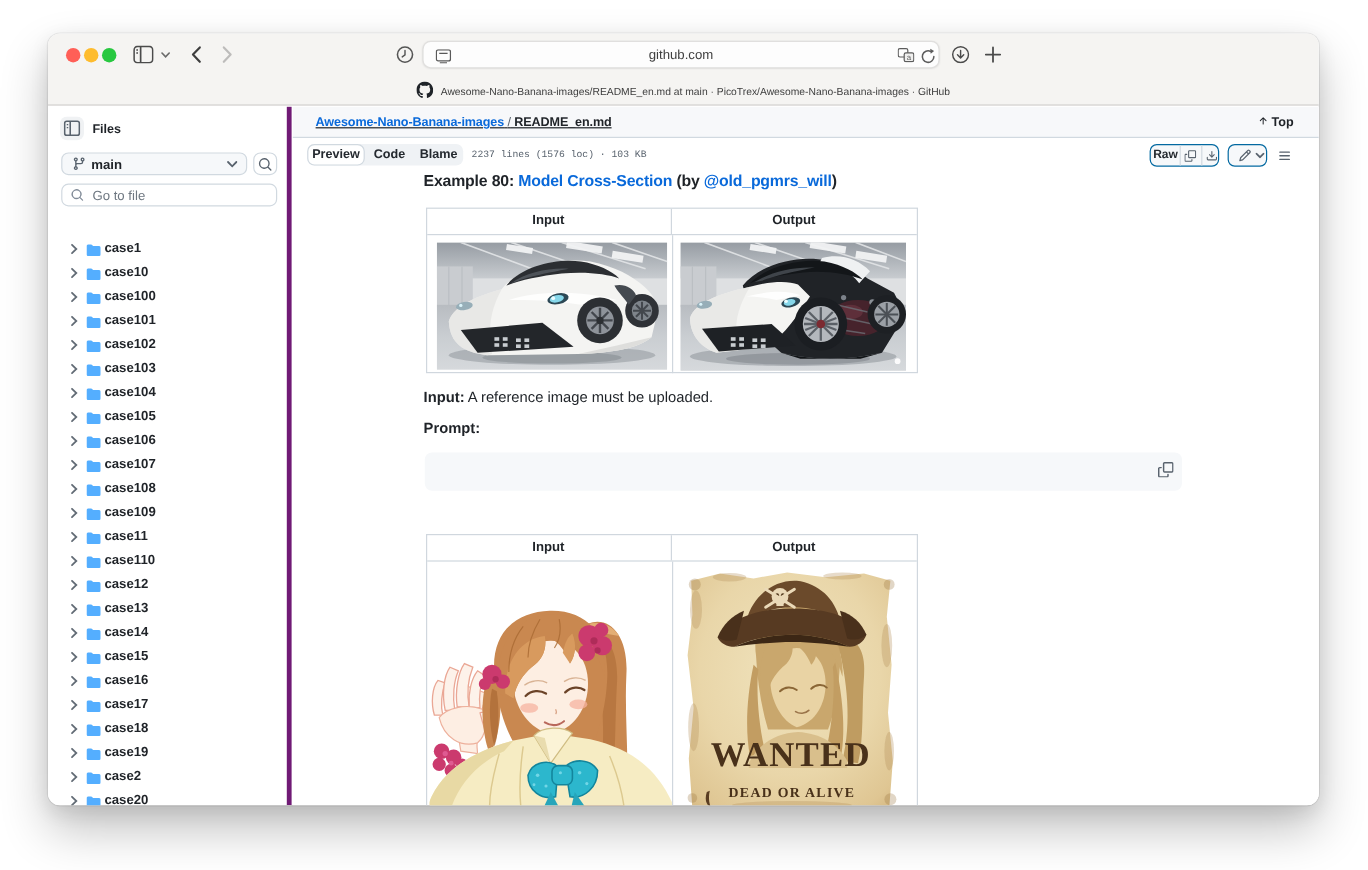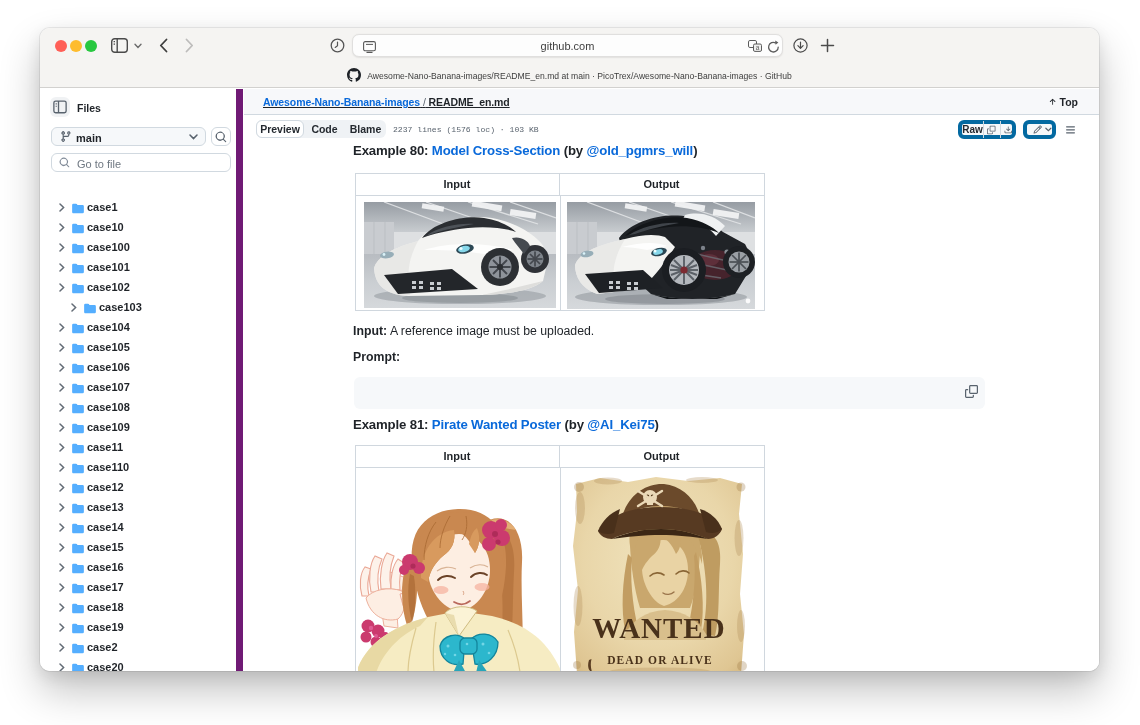--- a/index.html
+++ b/index.html
@@ -16,21 +16,21 @@
 .ticon { position:absolute; color:#4b4b4b; }
 svg.ic { display:block; }
 
 .urlbar { position:absolute; left:312px; top:6px; width:431px; height:23px; background:#fdfdfd;
   border-radius:7px; border:1px solid #e0dfde; box-shadow:0 0.5px 1.5px rgba(0,0,0,0.08); }
 .urltext { position:absolute; left:0; right:0; top:5px; text-align:center; font-size:11px; color:#404040; }
 .titlerow { position:absolute; left:0; top:36px; width:100%; height:24px; line-height:24px;
   font-size:8.6px; color:#3d3d3d; text-align:center; }
 
 .sidebar { position:absolute; left:0; top:61px; width:203px; height:582px; background:#ffffff;
-  border-right:7px solid #701a75; }
+  border-right:4px solid #701a75; }
 .main { position:absolute; left:204px; top:61px; width:855px; height:582px; background:#ffffff; }
 
 .sbtn { position:absolute; border:1px solid #d1d9e0; border-radius:6px; background:#f6f8fa; }
 .files-lbl { position:absolute; font-size:10.5px; font-weight:700; color:#1f2328; }
 .goto { position:absolute; left:11px; top:64px; width:180px; height:19px; border:1px solid #d1d9e0;
   border-radius:6px; background:#fff; }
 .tree { position:absolute; left:0; top:0; width:203px; height:582px; }
 .trow { position:absolute; height:20px; font-size:11px; color:#1f2328; font-weight:700; }
 
 .crumbbar { position:absolute; left:0; top:0; width:855px; height:26px; background:#f7f8fa;
@@ -39,21 +39,21 @@
 .crumb a { color:#0969da; text-decoration:none; }
 .toplink { position:absolute; right:21px; top:7px; font-size:10.5px; font-weight:700; color:#1f2328; }
 .toolrow { position:absolute; left:0; top:27px; width:858px; height:27px; background:#ffffff; }
 .seg { position:absolute; left:12px; top:4px; height:18px; background:#eff2f5; border-radius:6px;
   display:flex; align-items:center; font-size:10.5px; font-weight:700; color:#24292f; }
 .seg .on { background:#ffffff; border:1px solid #d1d9e0; border-radius:6px; height:18px;
   display:flex; align-items:center; padding:0 8px; }
 .seg .off { padding:0 8px; }
 .meta { position:absolute; left:149px; top:9px; font-family:"Liberation Mono", monospace;
   font-size:8.1px; color:#59636e; }
-.btn { position:absolute; top:4px; height:19px; border:4px solid #0369a1; background:#f6f8fa;
+.btn { position:absolute; top:4px; height:19px; border:1px solid #0369a1; background:#f6f8fa;
   border-radius:6px; display:flex; align-items:center; justify-content:center; color:#59636e; }
 
 .md { position:absolute; left:0; top:54px; width:855px; height:528px; background:#fff; }
 .h3 { position:absolute; left:109px; font-size:13.2px; font-weight:700; color:#1f2328; letter-spacing:-0.15px; }
 .h3 .lk { color:#0969da; }
 .gtable { position:absolute; left:110.5px; width:410px; border:1px solid #d0d7de; }
 .gtable .hd { height:22px; border-bottom:1px solid #d0d7de; display:flex; }
 .gtable .hd div { width:50%; text-align:center; font-size:11px; font-weight:700; color:#1f2328; padding-top:4px; }
 .gtable .hd div:first-child { border-right:1px solid #d0d7de; }
 .para { position:absolute; left:109px; font-size:12.3px; color:#1f2328; }
@@ -205,21 +205,21 @@
       </div>
       <div class="trow" style="left:0; top:189px; width:203px">
         <svg class="ic abs" style="left:19px; top:5px" width="6" height="9" viewBox="0 0 6 9">
             <path d="M1 1 L4.6 4.5 L1 8" fill="none" stroke="#636c76" stroke-width="1.5" stroke-linecap="round"></path>
           </svg>
         <svg class="ic abs" style="left:32px; top:4.5px" width="12" height="11" viewBox="0 0 16 15">
             <path d="M1.75 0.9A1.75 1.75 0 0 0 0 2.65v9.6c0 .97.78 1.75 1.75 1.75h12.5A1.75 1.75 0 0 0 16 12.25v-7.7A1.75 1.75 0 0 0 14.25 2.8H7.5a.25.25 0 0 1-.2-.1l-.9-1.2a1.75 1.75 0 0 0-1.4-.6H1.75Z" fill="#54aeff"></path>
           </svg>
         <span class="abs" style="left:47px; top:3px">case102</span>
       </div>
-      <div class="trow" style="left:12px; top:209px; width:220px">
+      <div class="trow" style="left:0; top:209px; width:220px">
         <svg class="ic abs" style="left:19px; top:5px" width="6" height="9" viewBox="0 0 6 9">
             <path d="M1 1 L4.6 4.5 L1 8" fill="none" stroke="#636c76" stroke-width="1.5" stroke-linecap="round"></path>
           </svg>
         <svg class="ic abs" style="left:32px; top:4.5px" width="12" height="11" viewBox="0 0 16 15">
             <path d="M1.75 0.9A1.75 1.75 0 0 0 0 2.65v9.6c0 .97.78 1.75 1.75 1.75h12.5A1.75 1.75 0 0 0 16 12.25v-7.7A1.75 1.75 0 0 0 14.25 2.8H7.5a.25.25 0 0 1-.2-.1l-.9-1.2a1.75 1.75 0 0 0-1.4-.6H1.75Z" fill="#54aeff"></path>
           </svg>
         <span class="abs" style="left:47px; top:3px">case103</span>
       </div>
       <div class="trow" style="left:0; top:229px; width:203px">
         <svg class="ic abs" style="left:19px; top:5px" width="6" height="9" viewBox="0 0 6 9">
@@ -599,21 +599,20 @@
         <div class="abs" style="left:204px; top:22px; width:1px; height:115px; background:#d0d7de"></div>
       </div>
       <div class="para" style="top:181px"><b>Input:</b> A reference image must be uploaded.</div>
       <div class="para" style="top:207px"><b>Prompt:</b></div>
       <div class="codeblk" style="top:234px">
         <svg class="ic abs" style="left:611px; top:8px" width="13" height="13" viewBox="0 0 16 16">
             <path fill="#59636e" d="M0 6.75C0 5.784.784 5 1.75 5h1.5a.75.75 0 0 1 0 1.5h-1.5a.25.25 0 0 0-.25.25v7.5c0 .138.112.25.25.25h7.5a.25.25 0 0 0 .25-.25v-1.5a.75.75 0 0 1 1.5 0v1.5A1.75 1.75 0 0 1 9.25 16h-7.5A1.75 1.75 0 0 1 0 14.25Z"></path>
             <path fill="#59636e" d="M5 1.75C5 .784 5.784 0 6.75 0h7.5C15.216 0 16 .784 16 1.75v7.5A1.75 1.75 0 0 1 14.25 11h-7.5A1.75 1.75 0 0 1 5 9.25Zm1.75-.25a.25.25 0 0 0-.25.25v7.5c0 .138.112.25.25.25h7.5a.25.25 0 0 0 .25-.25v-7.5a.25.25 0 0 0-.25-.25Z"></path>
           </svg>
       </div>
-      <div class="h3" style="top:274px">Example 81: <span class="lk">Pirate Wanted Poster</span> (by <span class="lk">@AI_Kei75</span>)</div>
       <div class="gtable" style="top:302px; height:240px; border-bottom:none">
         <div class="hd">
             <div>Input</div>
             <div>Output</div>
           </div>
         <div class="abs" style="left:2px; top:28px"><svg width="202" height="199" viewBox="0 0 202 199">
 
 <path d="M26,152 C22,132 24,112 32,98 L48,104 C42,120 38,138 40,154 Z" fill="#fdeee3" stroke="#edb09c" stroke-width="1"></path>
 
 <path d="M4,122 C1,112 2,99 7,93 L13,95 C10,103 9,114 11,122 Z" fill="#fdf2ea" stroke="#eaa795" stroke-width="1.1"></path>

